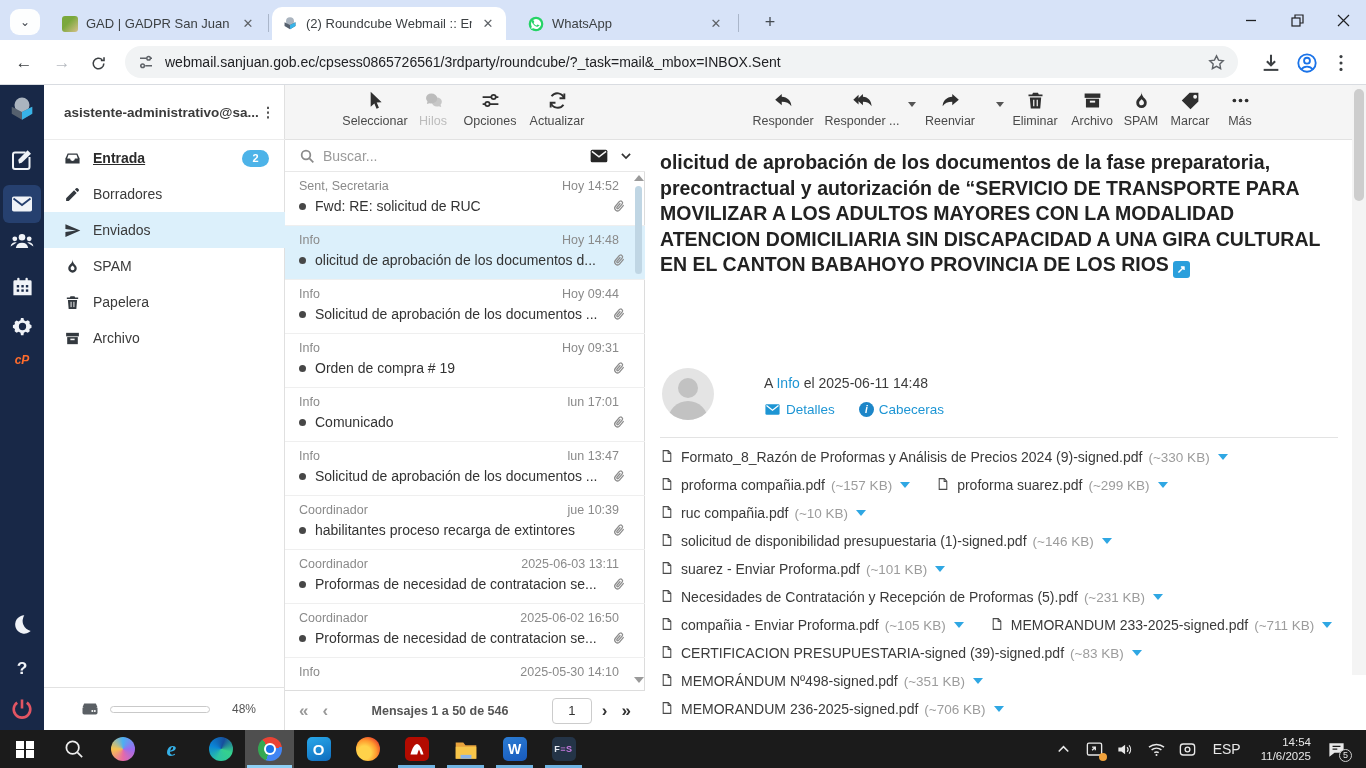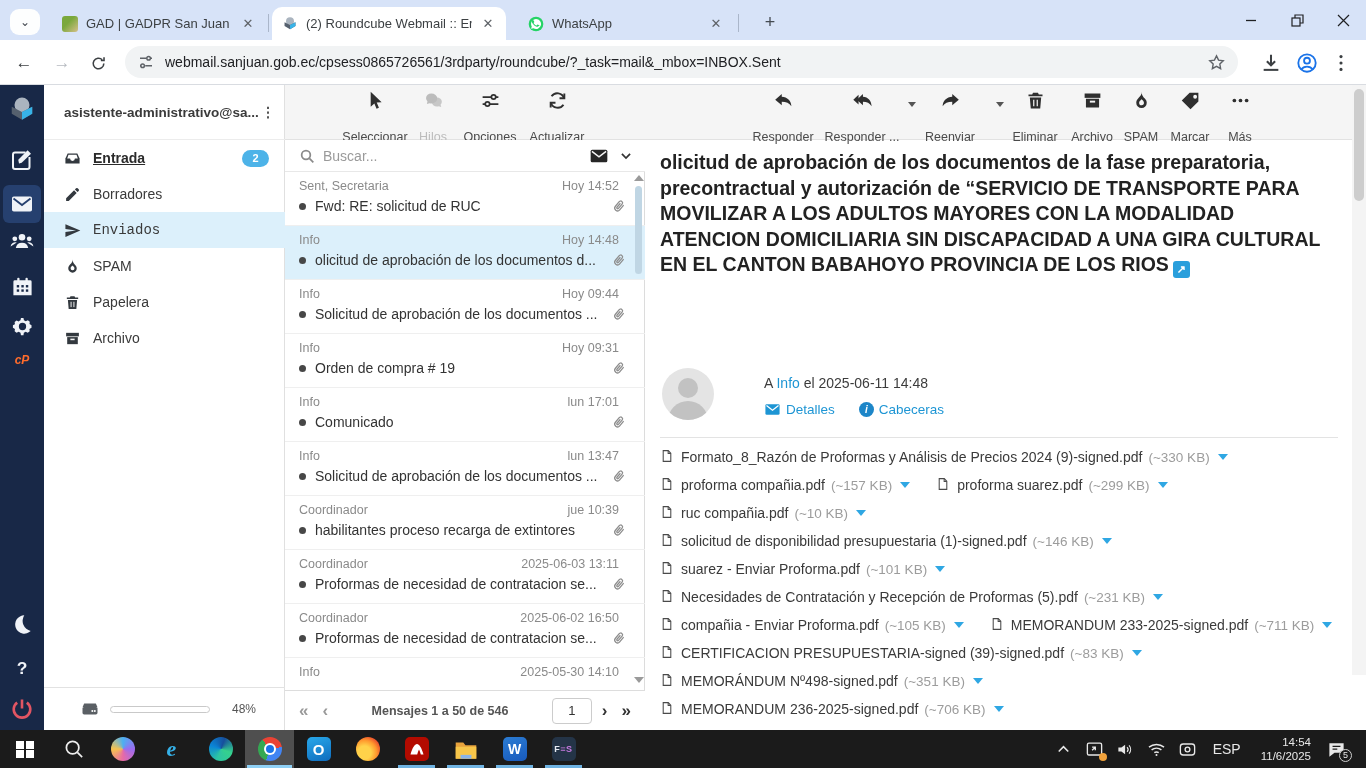--- a/index.html
+++ b/index.html
@@ -37,36 +37,36 @@
   .rail-ic { position:absolute; left:0; width:44px; display:flex; align-items:center; justify-content:center; color:#f0f3f8; }
   .rail-active-bg { position:absolute; left:3px; top:100px; width:38px; height:38px; background:#26406f; border-radius:6px; }
   .cp-label { color:#ff6c2c; font-weight:bold; font-style:italic; font-size:12px; }
   .power-red { color:#e25563; }
 
   #folders { position:absolute; left:44px; top:0; width:241px; height:645px; background:#fff; border-right:1px solid #e0e0e0; }
   #account-row { position:absolute; left:0; top:0; width:241px; height:55px; border-bottom:1px solid #ececec; display:flex; align-items:center; padding:0 10px 0 20px; }
   #account-row .acct { font-size:13.5px; font-weight:bold; color:#3a3a3a; flex:1; overflow:hidden; white-space:nowrap; }
   #account-row .kebab { color:#555; font-size:14px; font-weight:bold; letter-spacing:0; line-height:5px; text-align:center; width:14px; }
   .folder-row { position:absolute; left:0; width:241px; height:36px; display:flex; align-items:center; padding-left:20px; }
-  .folder-row.sel { background:#dcf0fb;font-family:Liberation Mono, monospace; }
+  .folder-row.sel { background:#dcf0fb; }
   .folder-row .fic { width:17px; height:17px; color:#33393f; margin-right:12px; flex:0 0 auto; }
   .folder-row .flabel { font-size:14px; color:#3a3a3a; flex:1; }
   .folder-row.boldname .flabel { font-weight:bold; color:#2b2b2b;text-decoration:underline; }
   .fbadge { background:#4db3e8; color:#fff; font-size:11px; font-weight:bold; border-radius:9px; min-width:27px; height:17px; display:flex; align-items:center; justify-content:center; margin-right:16px; }
   #storage-row { position:absolute; left:0; top:602px; width:241px; height:43px; border-top:1px solid #e2e2e2; display:flex; align-items:center; padding-left:36px; }
   #storage-row .disk { width:20px; height:20px; color:#5a5f64; }
   .meter { width:100px; height:7px; border:1px solid #c9c9c9; border-radius:4px; margin-left:10px; overflow:hidden; background:#fff; }
   .meter-fill { height:100%; background:#64b5e8; border-radius:4px; }
   #storage-row .pct { font-size:12px; color:#555; margin-left:22px; }
 
   #listpanel { position:absolute; left:285px; top:0; width:360px; height:645px; background:#fff; border-right:1px solid #dcdcdc; }
   #list-toolbar { position:absolute; left:0; top:0; width:360px; height:55px; background:#f5f5f5; border-bottom:1px solid #e2e2e2; }
   .tbtn { position:absolute; top:5px; display:flex; flex-direction:column; align-items:center; color:#2f2f2f; }
   .tbtn .ti { width:21px; height:21px; }
-  .tbtn .tl { font-size:12.5px; color:#4a4a4a; margin-top:19px; white-space:nowrap; }
+  .tbtn .tl { font-size:12.5px; color:#4a4a4a; margin-top:3px; white-space:nowrap; }
   .tbtn.disabled, .tbtn.disabled .tl { color:#bcbcbc; }
   .tbtn .caret { position:absolute; right:-12px; top:12px; width:0; height:0; border-left:4px solid transparent; border-right:4px solid transparent; border-top:5px solid #555; }
   #searchrow { position:absolute; left:0; top:55px; width:360px; height:32px; background:#fff; border-bottom:1px solid #e8e8e8; display:flex; align-items:center; padding:0 12px 0 14px; }
   #searchrow .mag { width:16px; height:16px; color:#8a8a8a; margin-right:8px; flex:0 0 auto; }
   #search-input { border:0; outline:0; flex:1; font-size:14px; color:#333; font-family:inherit; background:transparent; }
   #search-input::placeholder { color:#9a9a9a; }
   #searchrow .senv { width:20px; height:20px; color:#262626; margin-right:10px; }
   #searchrow .schev { width:14px; height:14px; color:#333; }
   #mail-items { position:absolute; left:0; top:87px; width:360px; height:518px; overflow:hidden; }
   .mitem { position:relative; width:360px; height:54px; border-bottom:1px solid #efefef; padding:7px 18px 0 14px; }

